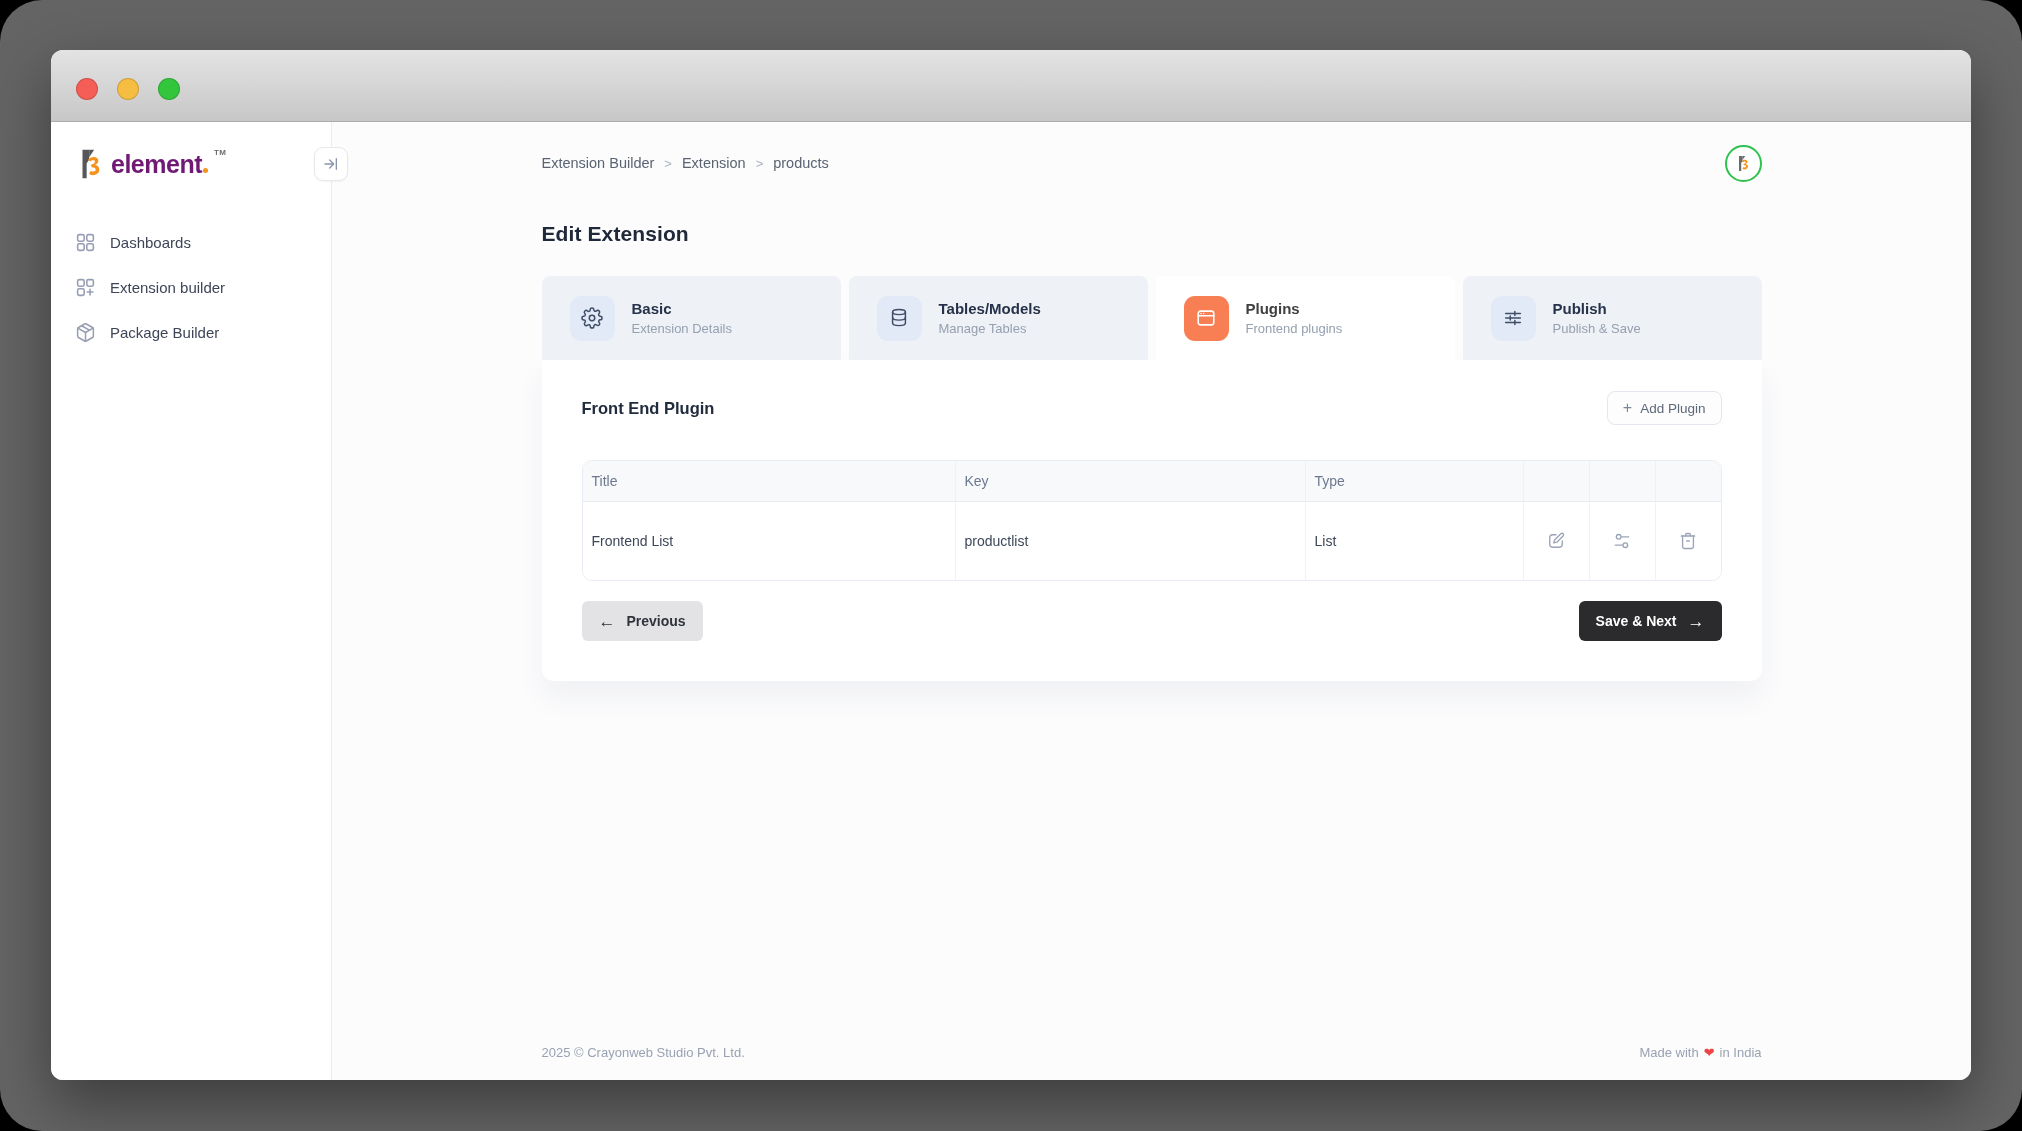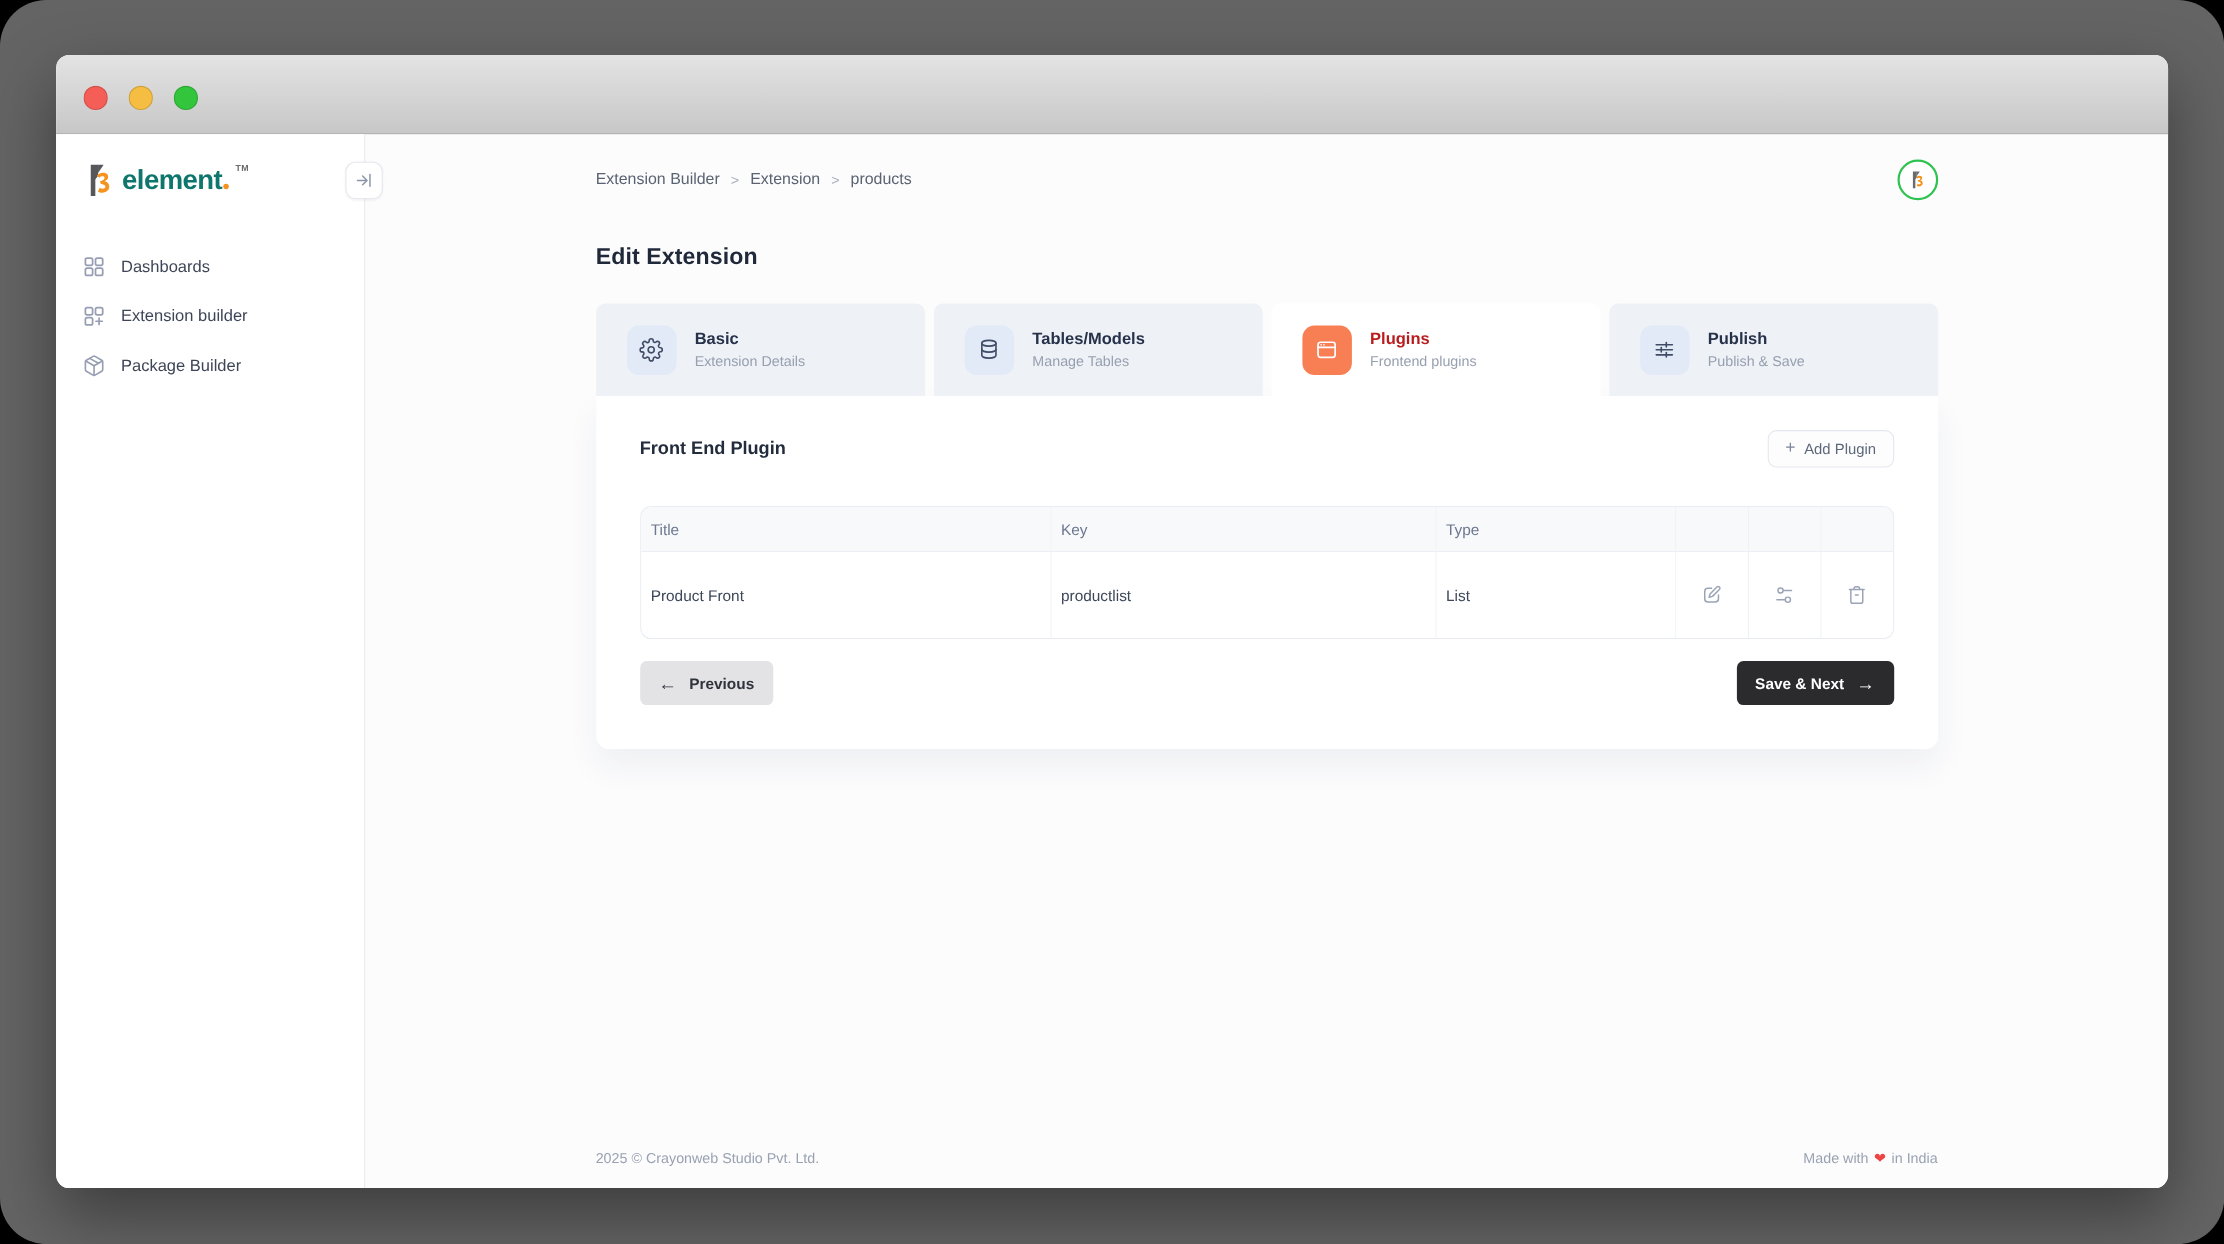--- a/index.html
+++ b/index.html
@@ -16,21 +16,21 @@
     border-bottom:1px solid #acacac; position:relative; }
   .lights { position:absolute; left:25px; top:28px; display:flex; gap:19px; }
   .light { width:22px; height:22px; border-radius:50%; border:1px solid rgba(0,0,0,.15); }
   .light.red { background:#f55e56; } .light.yellow { background:#f5bd41; } .light.green { background:#33c53c; }
 
   .app { flex:1; display:flex; min-height:0; }
 
   
   .sidebar { flex:none; width:281px; background:#fff; border-right:1px solid #ececf0; position:relative; z-index:3; }
   .logo-row { padding:24px 0 0 24px; display:flex; align-items:flex-start; gap:6px; }
-  .logo-word { font-size:25px; font-weight:bold; color:#0f766e; letter-spacing:-0.5px; line-height:36px; position:relative; }
+  .logo-word { font-size:25px; font-weight:bold; color:#701a75; letter-spacing:-0.5px; line-height:36px; position:relative; }
   .logo-dot { display:inline-block; width:5px; height:5px; border-radius:50%; background:#f6921e; margin-left:1px; }
   .logo-tm { font-size:8px; color:#6a6b6f; font-weight:bold; vertical-align:top; line-height:14px; letter-spacing:.5px; }
   .collapse-btn { position:absolute; top:25px; right:-17px; width:34px; height:34px; background:#fff;
     border:1px solid #e6e8ee; border-radius:9px; display:flex; align-items:center; justify-content:center;
     color:#8b94a8; cursor:pointer; box-shadow:0 1px 2px rgba(30,40,60,.05); }
   .nav { margin-top:38px; }
   .nav-item { height:45px; display:flex; align-items:center; gap:14px; padding:0 24px; color:#3e4557;
     font-size:15px; cursor:pointer; }
   .nav-item .nicon { width:21px; height:21px; color:#979eb3; flex:none; display:flex; }
   svg { display:block; }
@@ -49,21 +49,21 @@
   .page-title { margin-top:40px; font-size:21px; font-weight:bold; color:#20293a; letter-spacing:.1px; }
 
   .tabs { margin-top:30px; display:flex; gap:8px; position:relative; z-index:2; }
   .tab { flex:1; height:84px; background:#eef1f6; border-radius:8px 8px 0 0; display:flex; align-items:center;
     padding-left:28px; gap:17px; cursor:pointer; }
   .tab.active { background:#fff; }
   .tab-icon { width:45px; height:45px; border-radius:11px; background:#e2eaf7; color:#3f4c66;
     display:flex; align-items:center; justify-content:center; flex:none; }
   .tab.active .tab-icon { background:#f87e53; color:#fff; }
   .tab-title { font-size:15px; font-weight:bold; color:#25324a; }
-  .tab.active .tab-title { color:#b91c1c; }
+  .tab.active .tab-title { color:#404040; }
   .tab-sub { font-size:13px; color:#96a0b0; margin-top:4px; }
 
   .card { background:#fff; border-radius:0 0 12px 12px; padding:26px 40px 40px;
     box-shadow:0 16px 30px rgba(40,50,80,.06); position:relative; z-index:1; }
   .card-head { display:flex; justify-content:space-between; align-items:center; height:44px; }
   .panel-title { font-size:16.5px; font-weight:bold; color:#222c3d; }
   .add-btn { height:34px; padding:0 15px; background:#fdfdfe; border:1px solid #e4e7ee; border-radius:8px;
     display:flex; align-items:center; gap:8px; font-size:13.5px; color:#5d6879; cursor:pointer; }
   .add-plus { font-size:16px; color:#7b8698; line-height:1; }
 
@@ -259,21 +259,21 @@
             </div>
 
             <div class="table">
               <div class="cell th">Title</div>
               <div class="cell th">Key</div>
               <div class="cell th">Type</div>
               <div class="cell th"></div>
               <div class="cell th"></div>
               <div class="cell th"></div>
 
-              <div class="cell td">Product Front</div>
+              <div class="cell td">Frontend List</div>
               <div class="cell td">productlist</div>
               <div class="cell td">List</div>
               <div class="cell td icon-cell">
                 <span>
                   <svg width="20" height="20" viewBox="0 0 24 24" fill="none" stroke="currentColor" stroke-width="1.6" stroke-linecap="round" stroke-linejoin="round">
                     <path d="M12 4.5H8a3.5 3.5 0 0 0-3.5 3.5v8A3.5 3.5 0 0 0 8 19.5h8a3.5 3.5 0 0 0 3.5-3.5v-4"></path>
                     <path d="M17.8 3.2a1.9 1.9 0 0 1 2.7 2.7L13 13.4l-3.6.9.9-3.6Z"></path>
                   </svg>
                 </span>
               </div>

